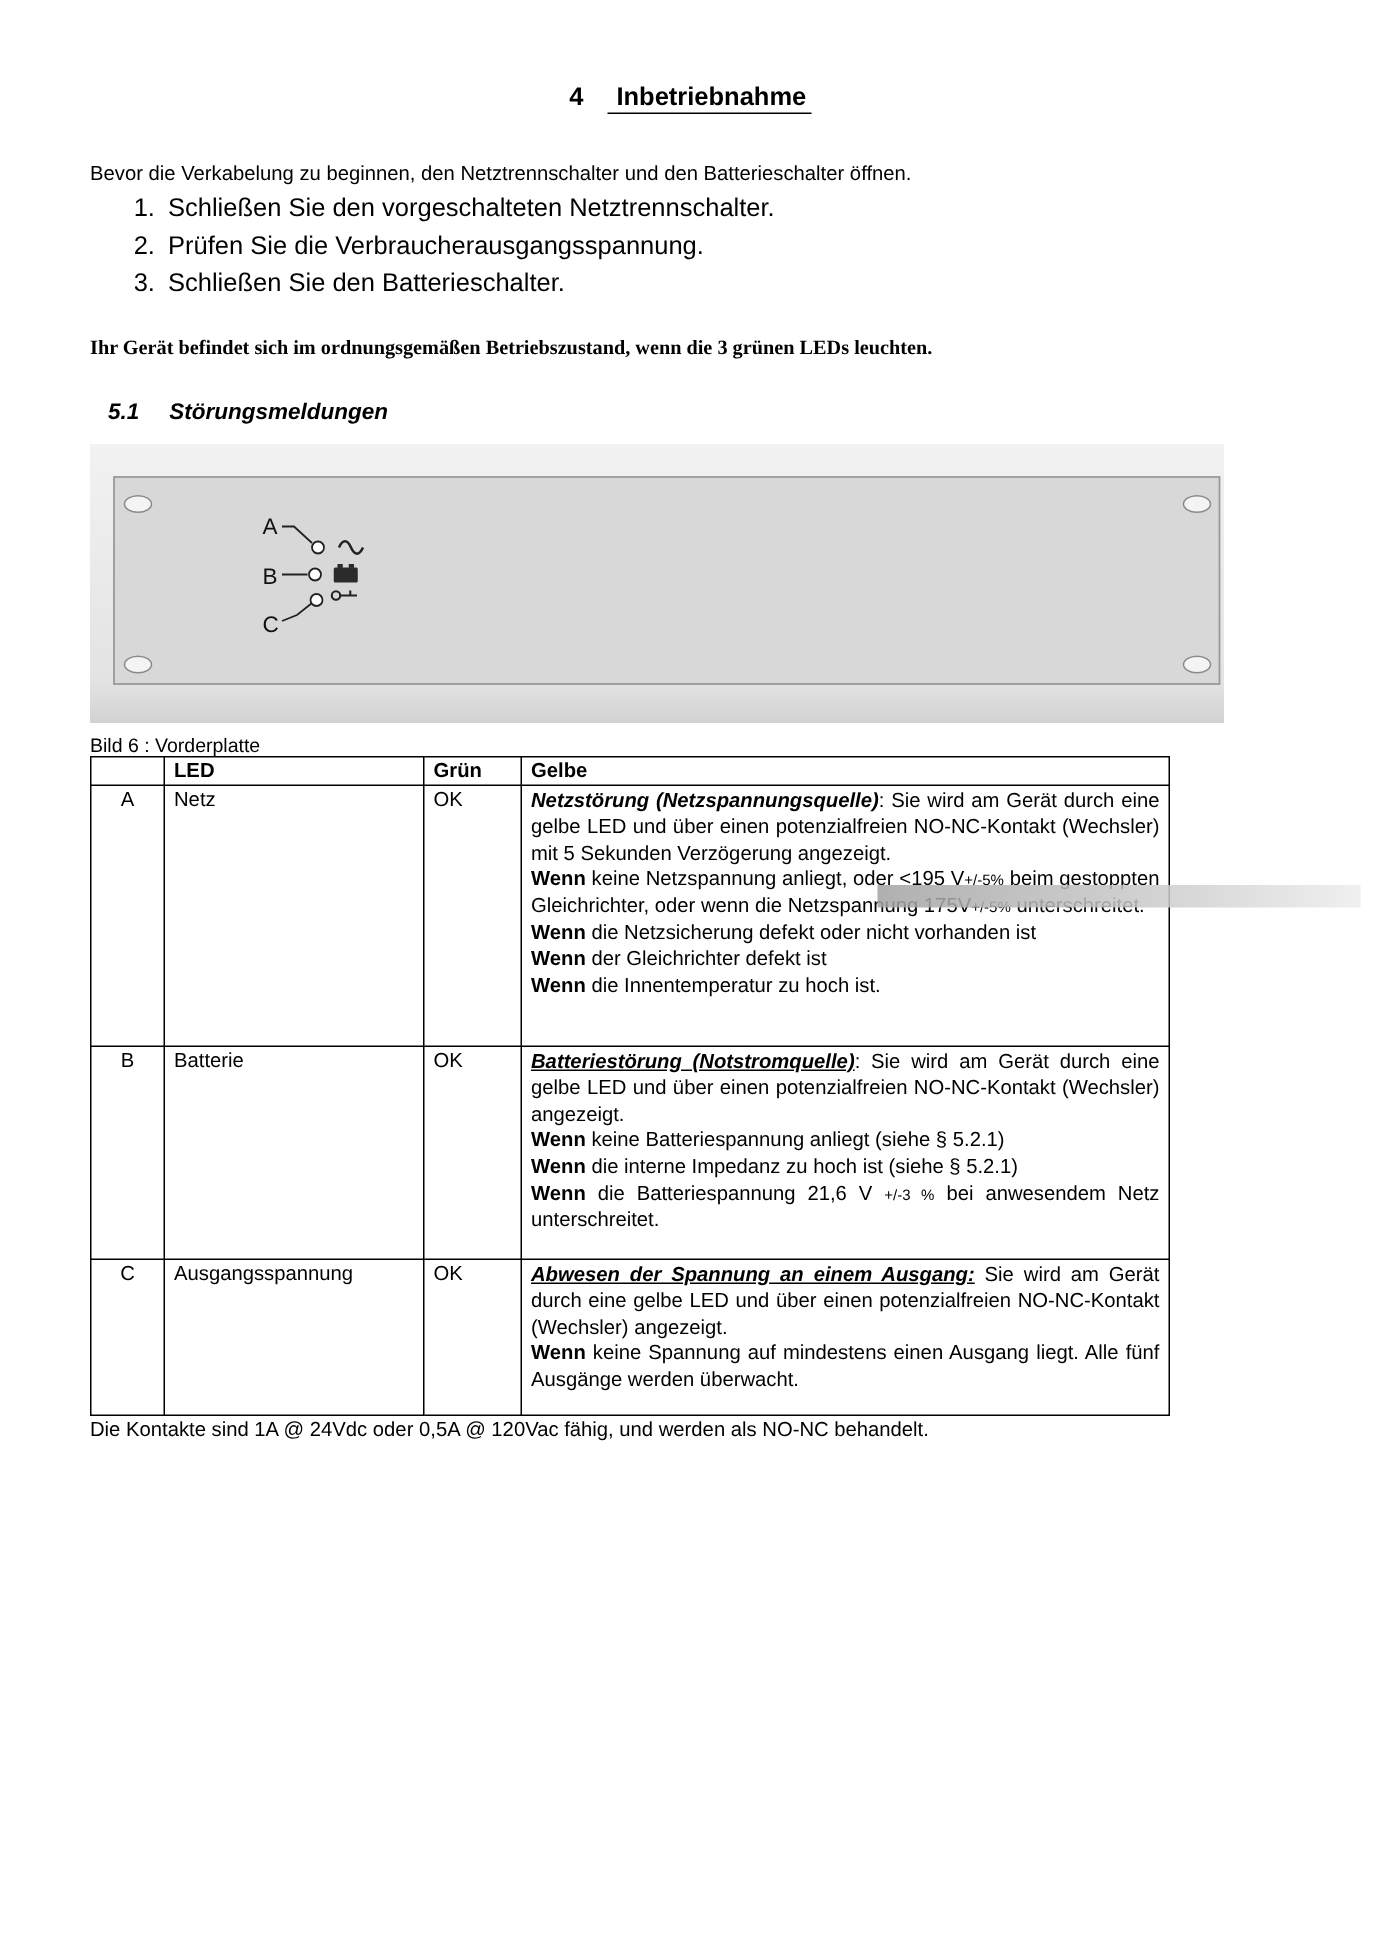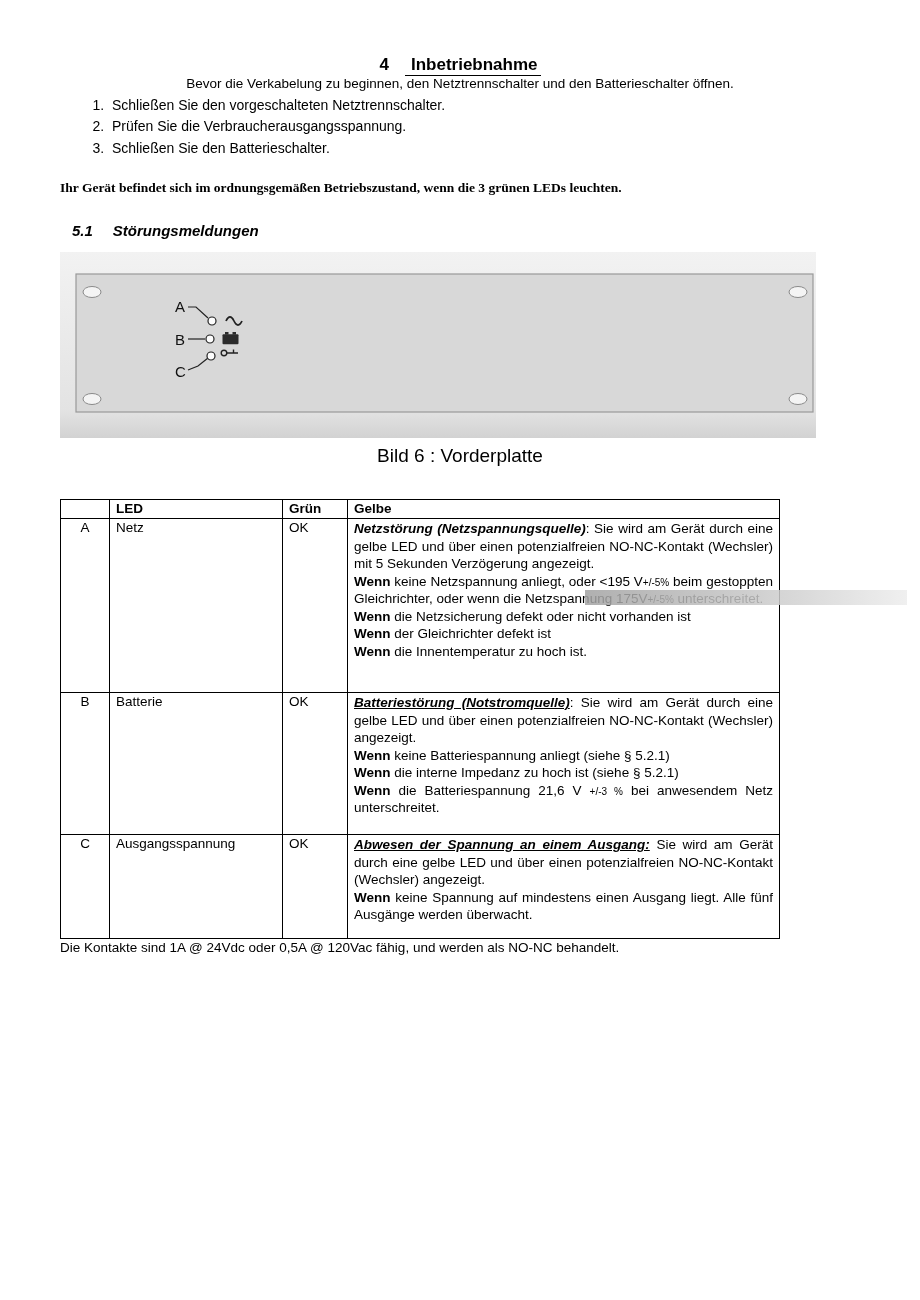--- a/index.html
+++ b/index.html
@@ -3,31 +3,31 @@
 <meta charset="utf-8">
 <style>
   html,body{margin:0;padding:0;background:#fff;}
   .page{position:relative;width:920px;height:1008px;background:#fff;overflow:hidden;
         font-family:"Liberation Sans","DejaVu Sans",sans-serif;color:#000;}
   .content{padding:0 60px;}
   .h1{margin:0;padding-top:55px;text-align:center;font-size:17px;font-weight:bold;}
   .h1 .htitle{border-bottom:1.6px solid #000;padding:0 3px 1px 6px;margin-left:16px;}
   .h2{padding-top:30px;}
   .p{margin:0;font-size:13.5px;line-height:1.28;}
-  .para1{text-align:center;}
+  .para1{margin-top:32px;}
   .para2{margin-top:20px;}
-  ol.steps{margin:4px 0 4px 0;padding-left:48px;font-size:14px;line-height:1.3;}
+  ol.steps{margin:4px 0 4px 0;padding-left:48px;font-size:17px;line-height:1.3;}
   ol.steps li{padding-left:4px;margin-top:3px;}
   .note{margin-top:22px;font-weight:bold;font-family:Liberation Serif, serif;}
   .para3{margin-top:22px;}
   .h3{margin:26px 0 0 12px;font-size:15px;font-weight:bold;font-style:italic;}
   .h3 .h3num{margin-right:20px;}
   .figure{margin-top:10px;height:190px;}
-  .caption{margin:6px 0 0 0;text-align:center;font-size:19px;}
-  table.ledtable{border-collapse:collapse;width:720px;margin-top:32px;font-size:13.5px;table-layout:fixed;}
+  .caption{margin:6px 0 0 0;text-align:left;font-size:13px;}
+  table.ledtable{border-collapse:collapse;width:720px;font-size:13.5px;table-layout:fixed;}
   table.ledtable td{border:1px solid #000;vertical-align:top;padding:1px 6px 2px 6px;}
   .col-id{width:36px;text-align:center;}
   .col-led{width:160px;}
   .col-green{width:52px;}
   .th{font-weight:bold;}
   td.desc p{margin:0;text-align:justify;line-height:1.3;}
   .bi{font-weight:bold;font-style:italic;}
   .bu{font-weight:bold;text-decoration:underline;font-style:italic;}
   .bd{font-weight:bold;}
   .sm{font-size:10px;}

